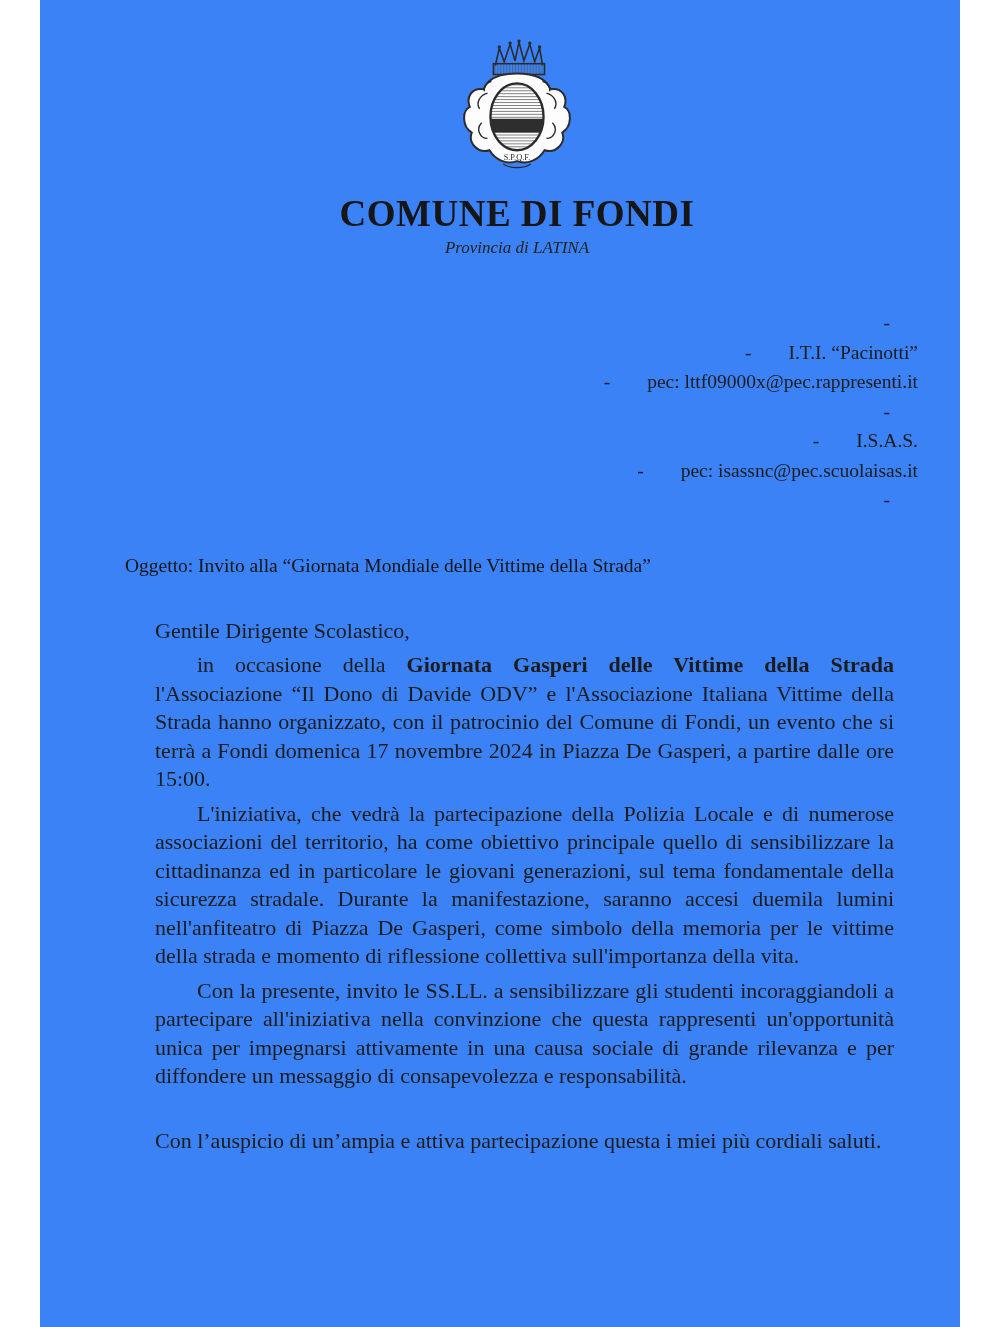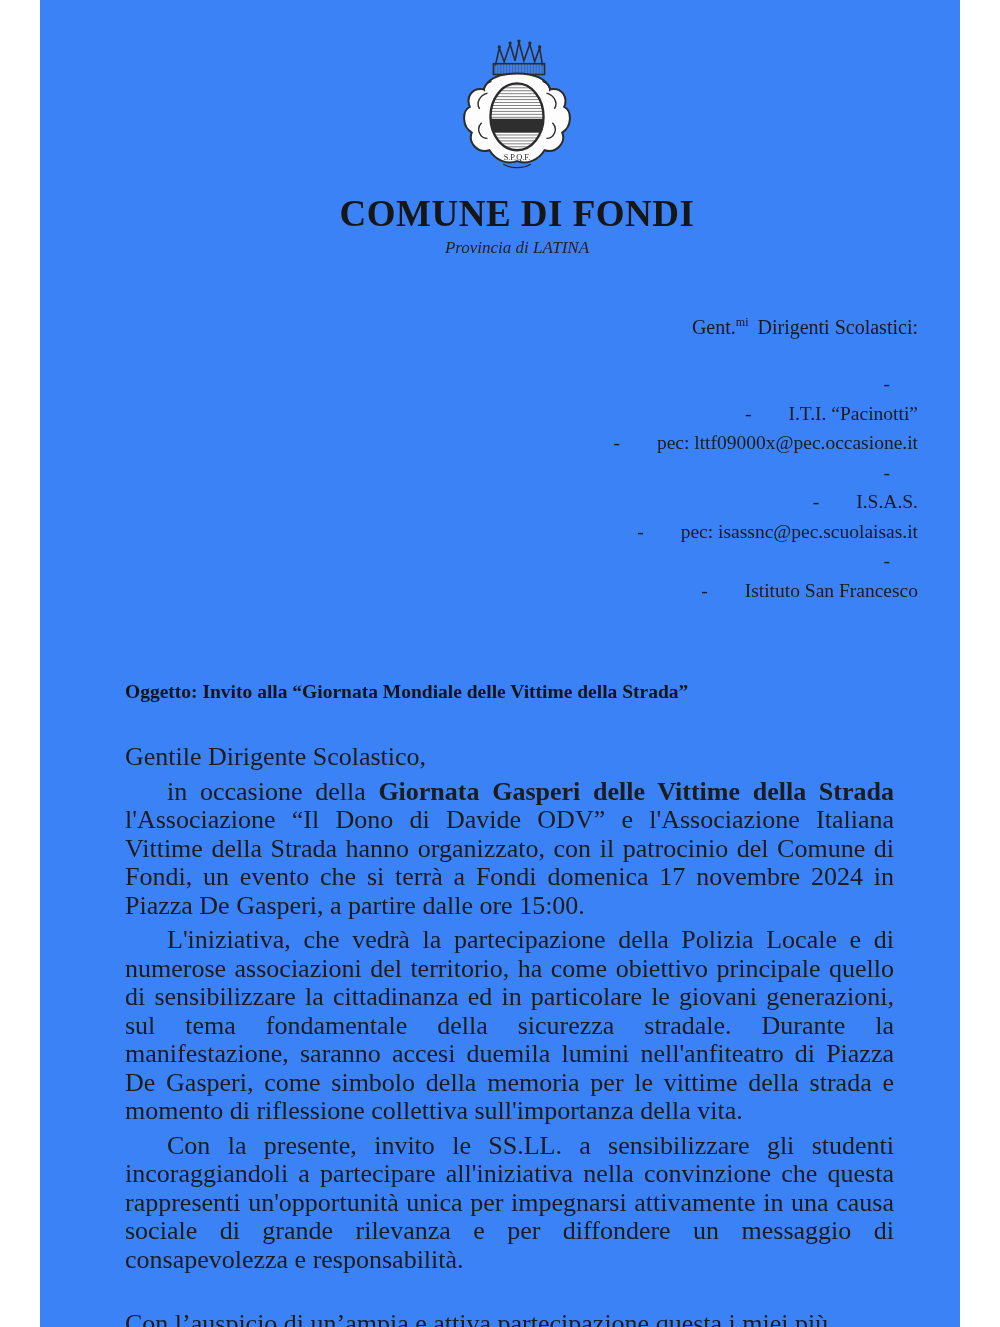--- a/index.html
+++ b/index.html
@@ -46,27 +46,27 @@
   .r-line.sep .dash-alone { display: inline-block; margin-right: 28px; }
   .pec-link {
     color: #1c1c1c;
     text-decoration: underline;
     border-bottom: 1px dashed #444;
     padding-bottom: 0px;
     cursor: pointer;
   }
   
   .subject {
-    margin-top: 76px;
+    margin-top: 40px;
     padding: 0 92px 0 85px;
-    font-weight: bold;
+    font-weight: normal;
     font-size: 19.5px;
     color: #151515;
   }
-  .letter-body { padding: 0 66px 0 85px; font-size: 26px; }
+  .letter-body { padding: 0 66px 0 85px; font-size: 22px; margin-left: 30px; }
   .greeting { margin-top: 40px; line-height: 28.5px; }
   p.para {
     margin-top: 6px;
     line-height: 28.5px;
     text-align: justify;
     text-indent: 42px;
   }
   p.para b { font-weight: bold; }
   .closing { margin-top: 36px; line-height: 28.5px; }
 </style>
@@ -108,33 +108,31 @@
 
         <text x="60" y="126" text-anchor="middle" font-size="8.5" font-family="Liberation Serif, serif" fill="#2b2b2b">S.P.Q.F.</text>
         <path d="M46,130 C53,135 67,135 74,130" fill="none" stroke="#2b2b2b" stroke-width="1.3"></path>
       </svg>
     </span>
     <h1 class="title">COMUNE DI FONDI</h1>
     <div class="prov">Provincia di LATINA</div>
   </header>
 
   <section class="recipients">
-    <div class="gent"><span>Gent.</span><sup>mi</sup><span class="gent-rest">Dirigenti Scolastici:</span></div>
 
     <div class="r-line sep"><span class="dash-alone">-</span></div>
 
     <div class="r-line"><span class="dash">-</span><span>I.T.I. “Pacinotti”</span></div>
-    <div class="r-line"><span class="dash">-</span><span>pec:</span> <span>lttf09000x@pec.occasione.it</span></div>
+    <div class="r-line"><span class="dash">-</span><span>pec:</span> <span>lttf09000x@pec.rappresenti.it</span></div>
     <div class="r-line sep"><span class="dash-alone">-</span></div>
 
     <div class="r-line"><span class="dash">-</span><span>I.S.A.S.</span></div>
     <div class="r-line"><span class="dash">-</span><span>pec:</span> <span>isassnc@pec.scuolaisas.it</span></div>
     <div class="r-line sep"><span class="dash-alone">-</span></div>
 
-    <div class="r-line"><span class="dash">-</span><span>Istituto San Francesco</span></div>
   </section>
 
   <div class="subject">Oggetto: Invito alla “Giornata Mondiale delle Vittime della Strada”</div>
 
   <section class="letter-body">
     <div class="greeting">Gentile Dirigente Scolastico,</div>
 
     <p class="para"><span>in occasione della </span><b>Giornata Gasperi delle Vittime della Strada</b><span> l'Associazione “Il Dono di Davide ODV” e l'Associazione Italiana Vittime della Strada hanno organizzato, con il patrocinio del Comune di Fondi, un evento che si terrà a Fondi domenica 17 novembre 2024 in Piazza De Gasperi, a partire dalle ore 15:00.</span></p>
 
     <p class="para">L'iniziativa, che vedrà la partecipazione della Polizia Locale e di numerose associazioni del territorio, ha come obiettivo principale quello di sensibilizzare la cittadinanza ed in particolare le giovani generazioni, sul tema fondamentale della sicurezza stradale. Durante la manifestazione, saranno accesi duemila lumini nell'anfiteatro di Piazza De Gasperi, come simbolo della memoria per le vittime della strada e momento di riflessione collettiva sull'importanza della vita.</p>

